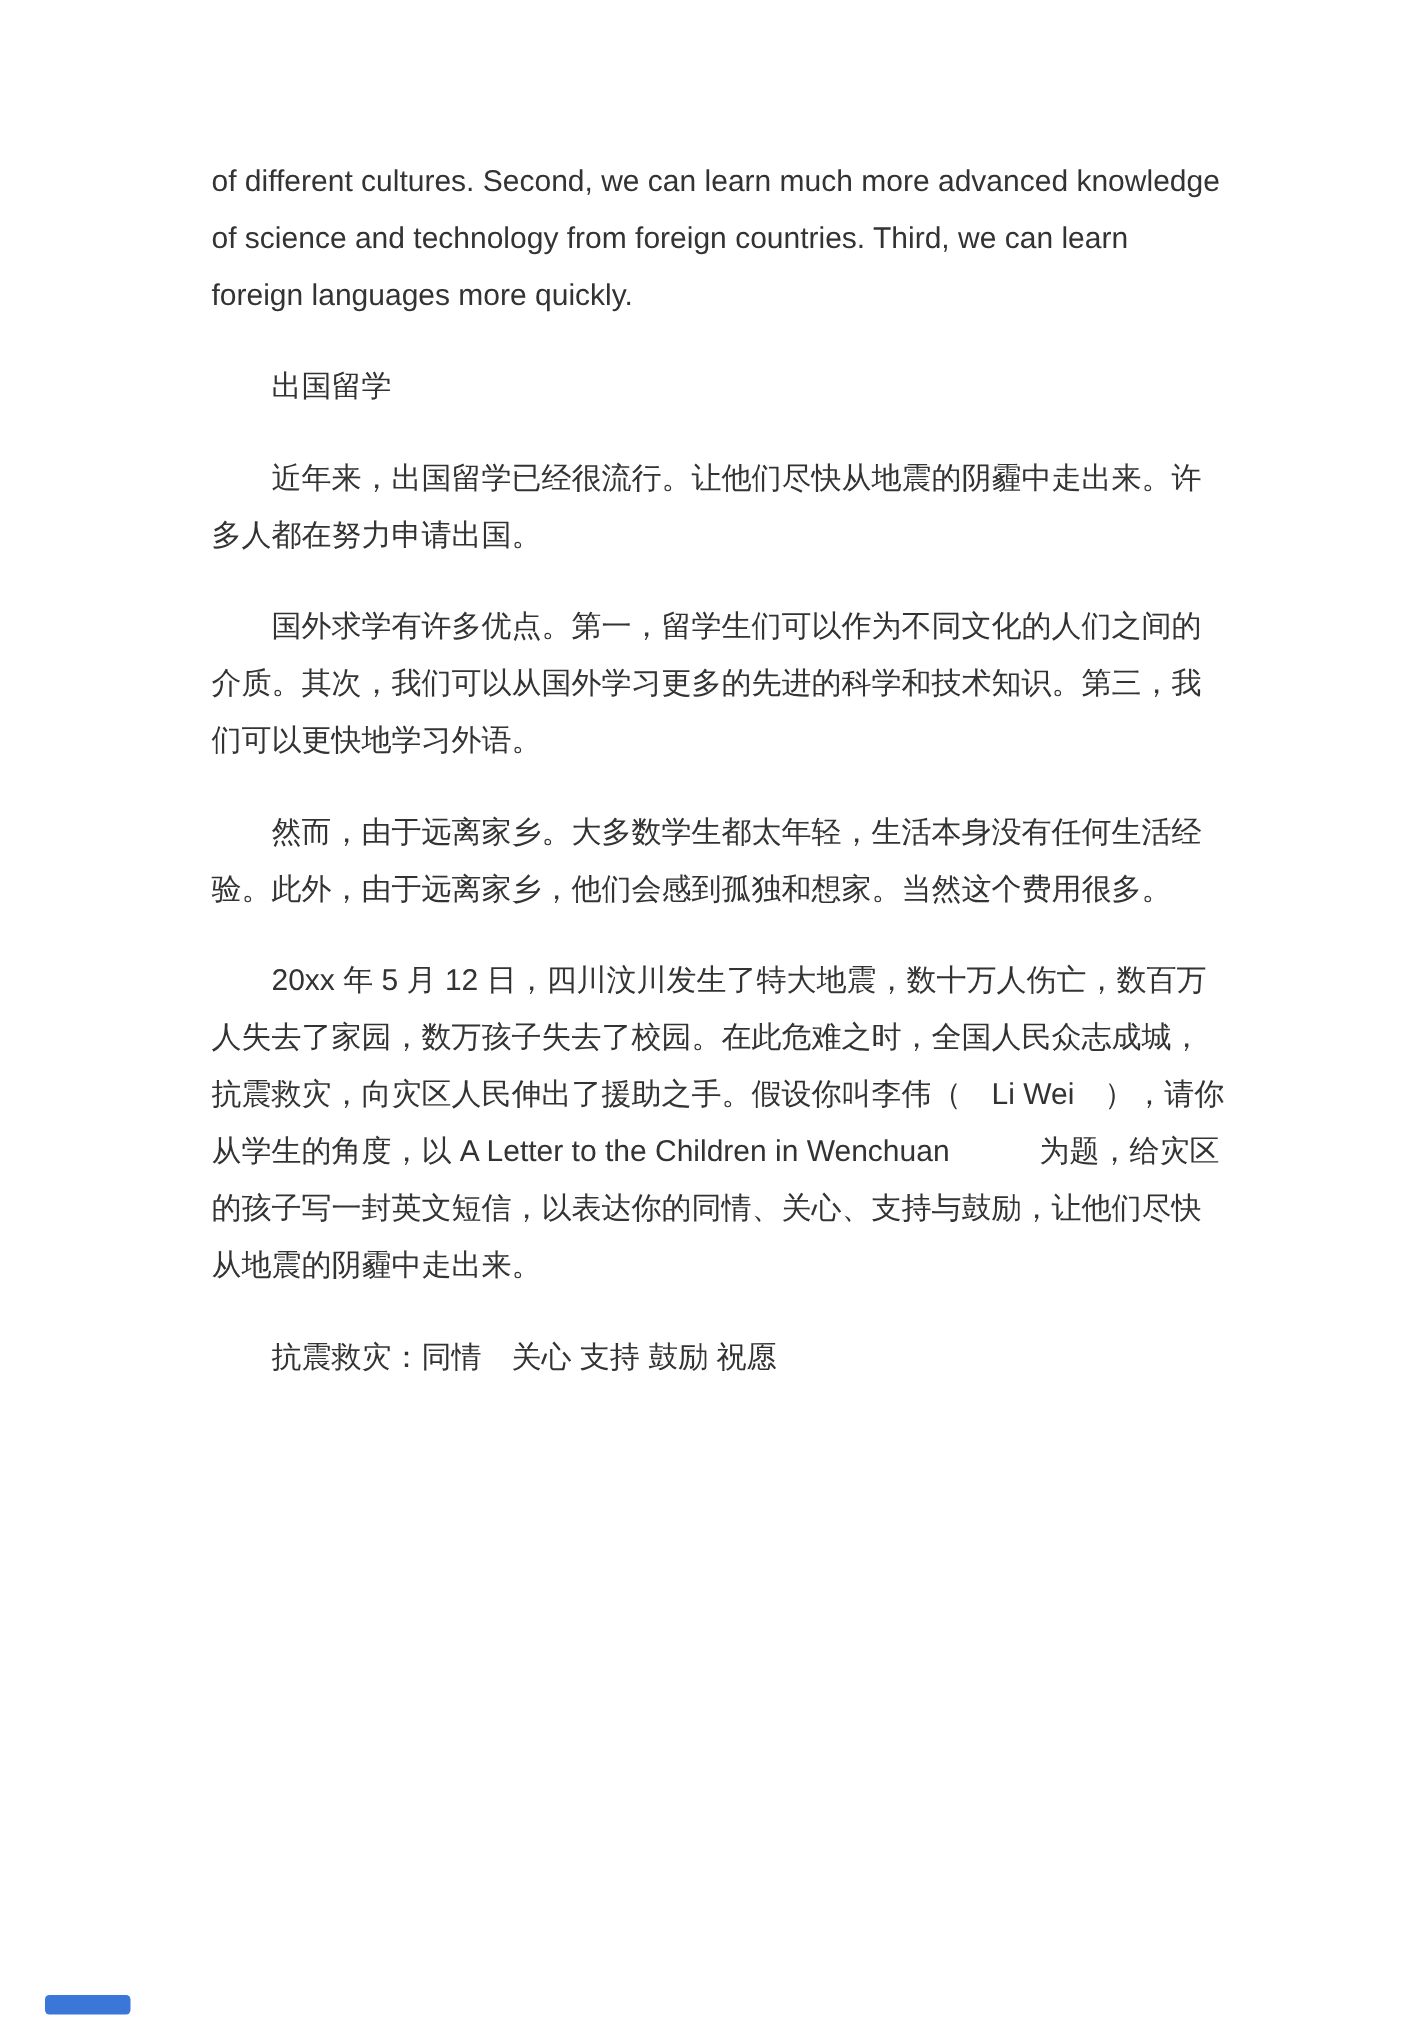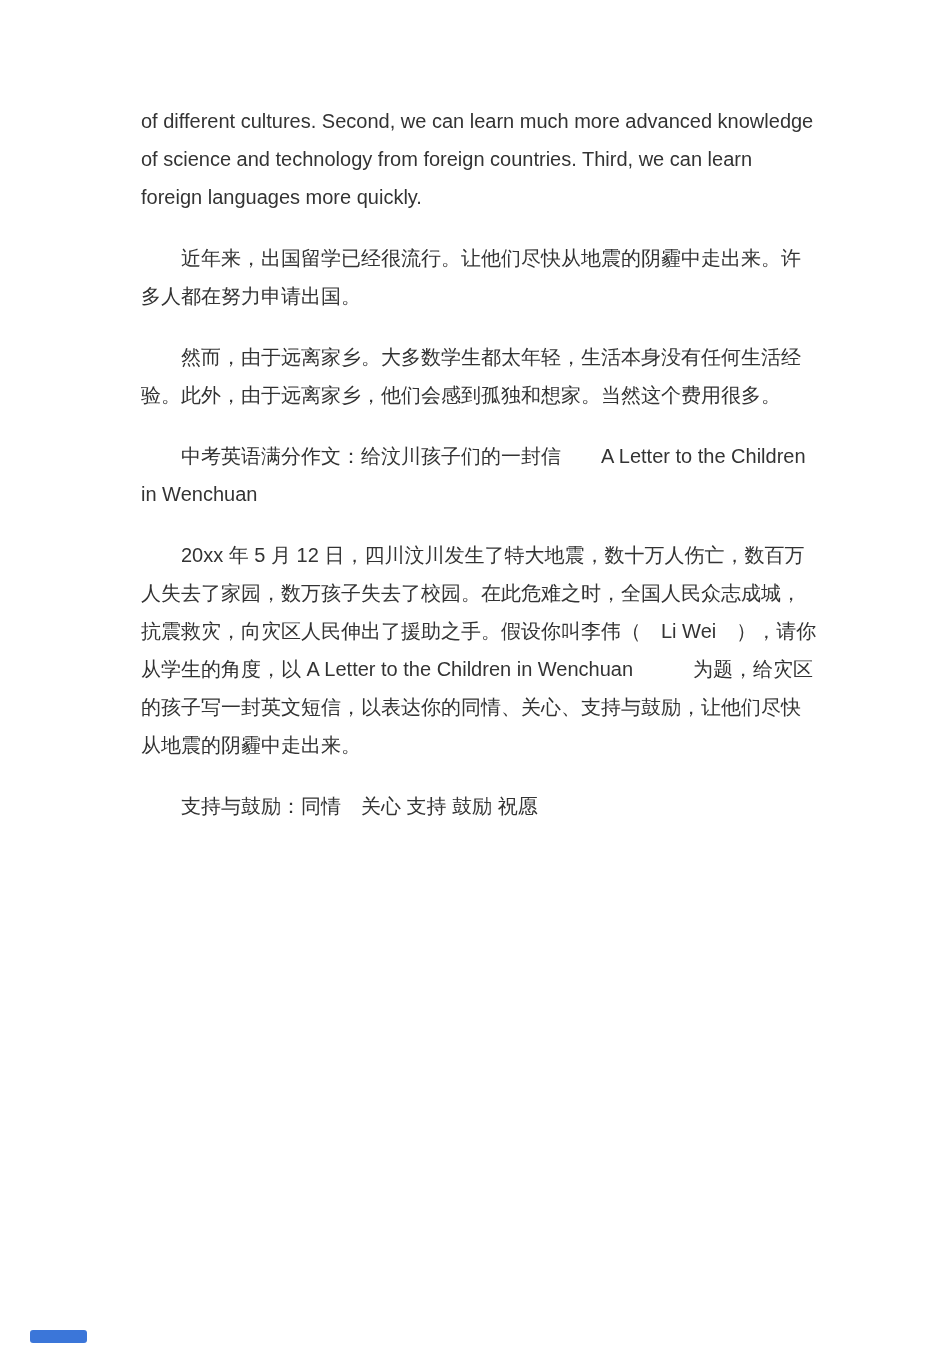--- a/index.html
+++ b/index.html
@@ -48,28 +48,29 @@
 </style>
 </head>
 <body>
 
 <div class="page">
   <div class="content">
 
     <p class="para">of different cultures. Second, we can learn much more advanced knowledge of science and technology from foreign countries. Third, we can learn foreign languages more quickly.</p>
 
 
+    <p class="para indent">出国留学</p>
 
     <p class="para indent">近年来，出国留学已经很流行。让他们尽快从地震的阴霾中走出来。许多人都在努力申请出国。</p>
 
+    <p class="para indent">国外求学有许多优点。第一，留学生们可以作为不同文化的人们之间的介质。其次，我们可以从国外学习更多的先进的科学和技术知识。第三，我们可以更快地学习外语。</p>
 
     <p class="para indent">然而，由于远离家乡。大多数学生都太年轻，生活本身没有任何生活经验。此外，由于远离家乡，他们会感到孤独和想家。当然这个费用很多。</p>
 
-    <p class="para indent">中考英语满分作文：给汶川孩子们的一封信　　A Letter to the Children in Wenchuan</p>
 
     <p class="para indent">20xx 年 5 月 12 日，四川汶川发生了特大地震，数十万人伤亡，数百万人失去了家园，数万孩子失去了校园。在此危难之时，全国人民众志成城，抗震救灾，向灾区人民伸出了援助之手。假设你叫李伟（　Li Wei　），请你从学生的角度，以 A Letter to the Children in Wenchuan　　　为题，给灾区的孩子写一封英文短信，以表达你的同情、关心、支持与鼓励，让他们尽快从地震的阴霾中走出来。</p>
 
-    <p class="para indent">支持与鼓励：同情　关心 支持 鼓励 祝愿</p>
+    <p class="para indent">抗震救灾：同情　关心 支持 鼓励 祝愿</p>
 
   </div>
 
   <div class="accent-bar" style="background: rgb(59, 118, 217);"></div>
 </div>
 
 </body></html>

